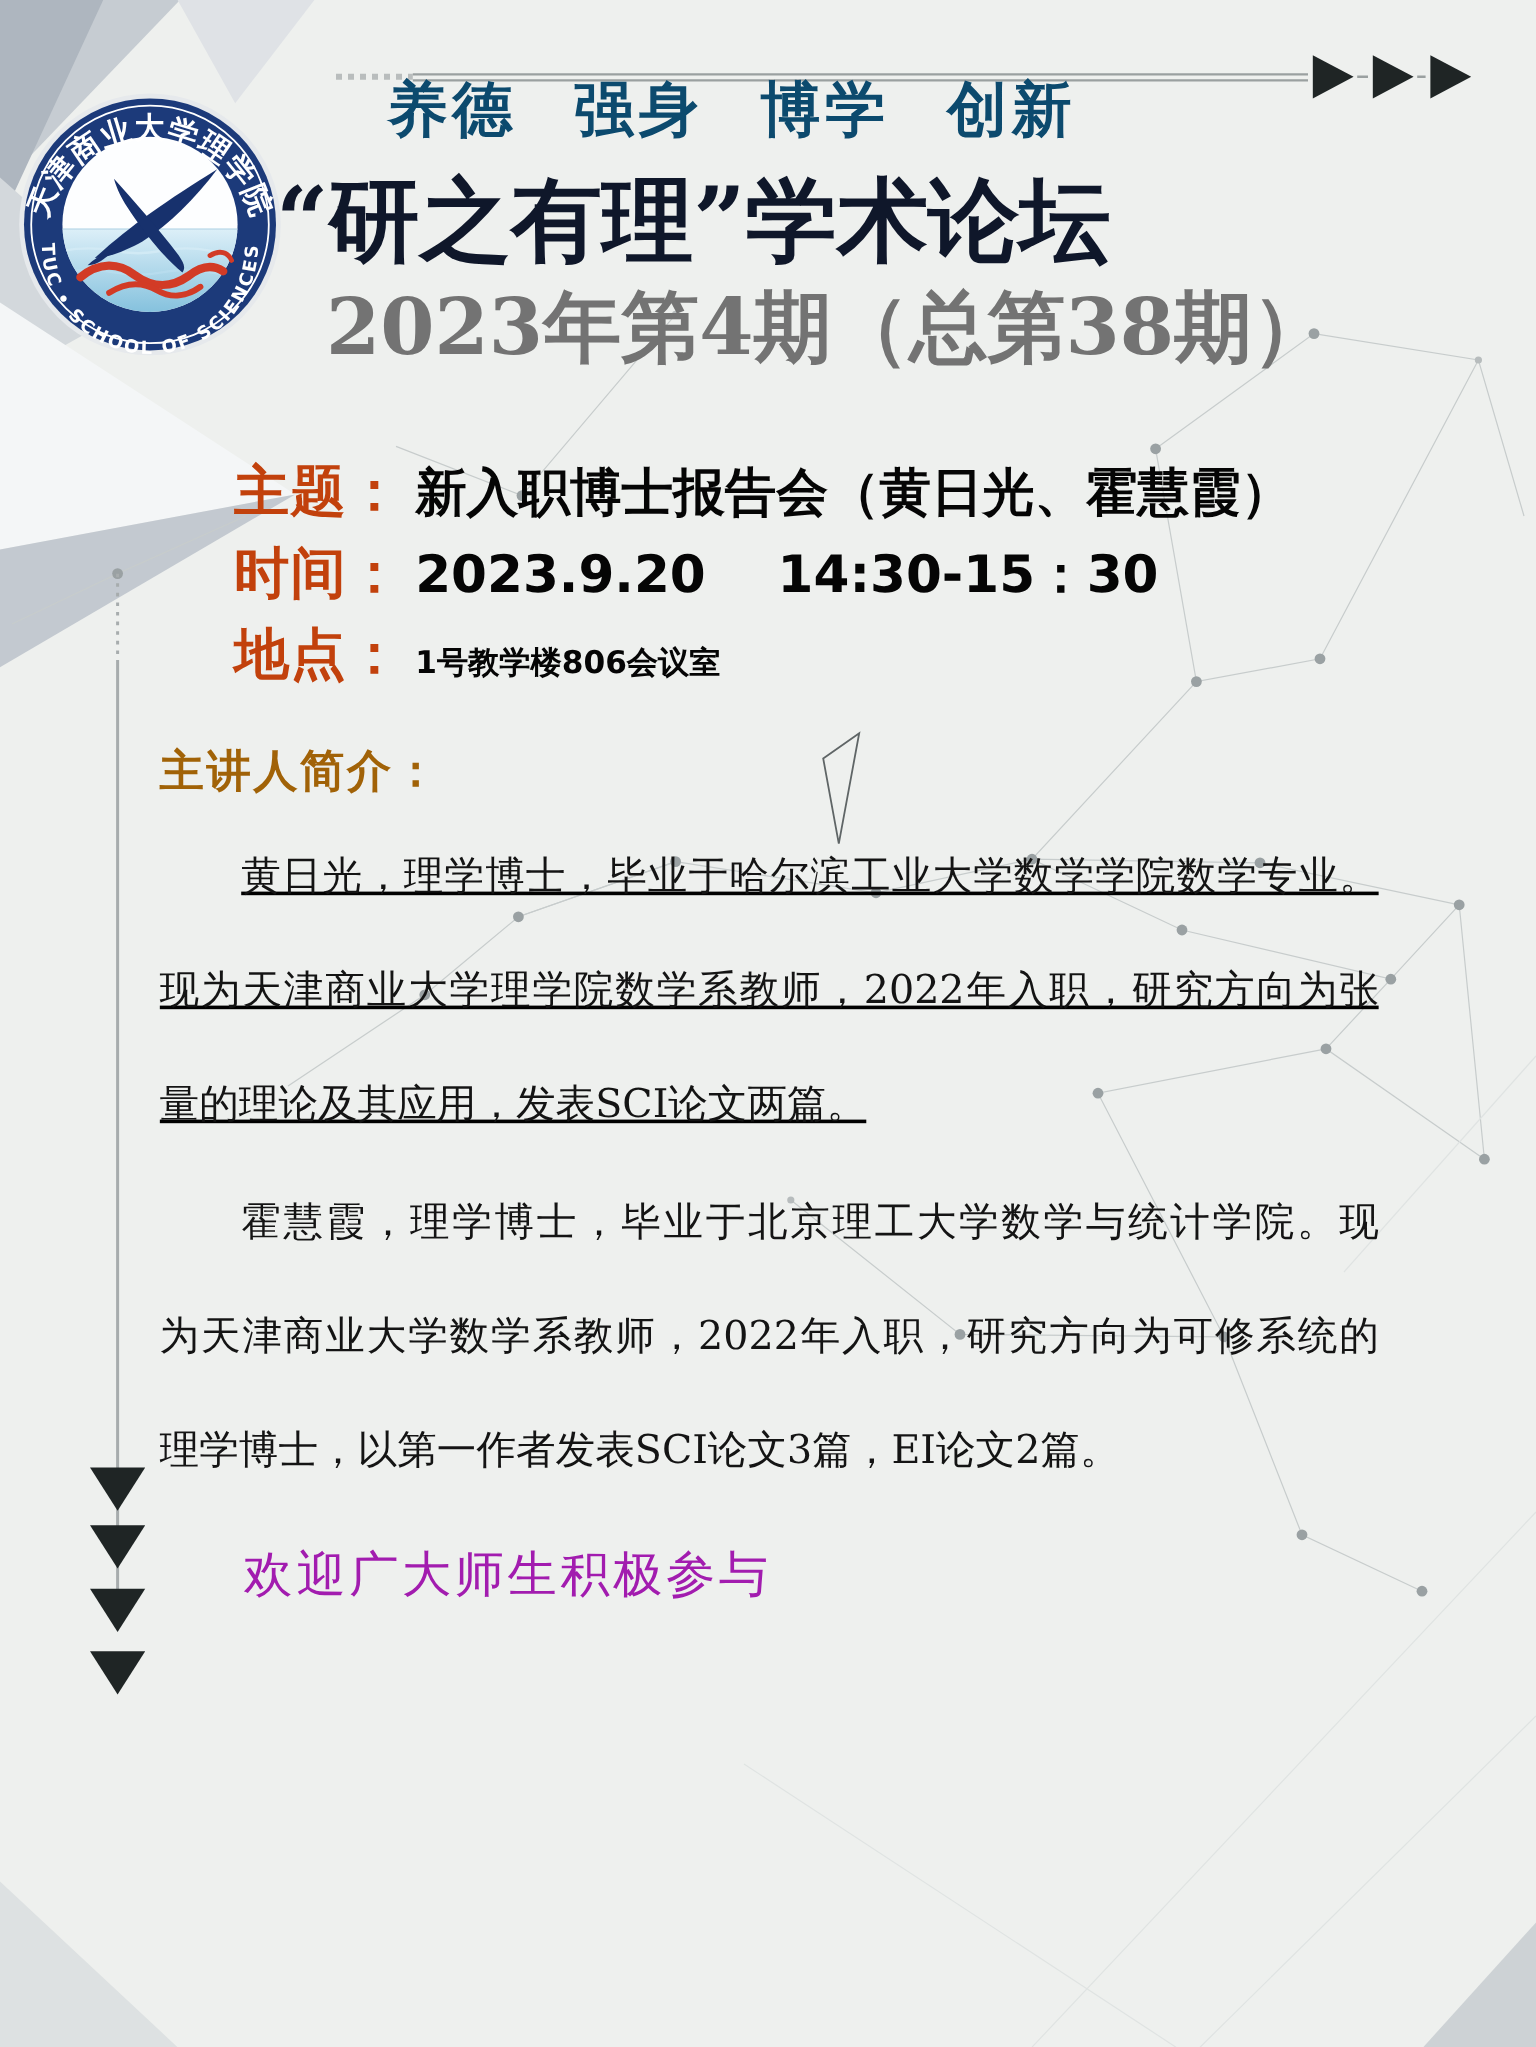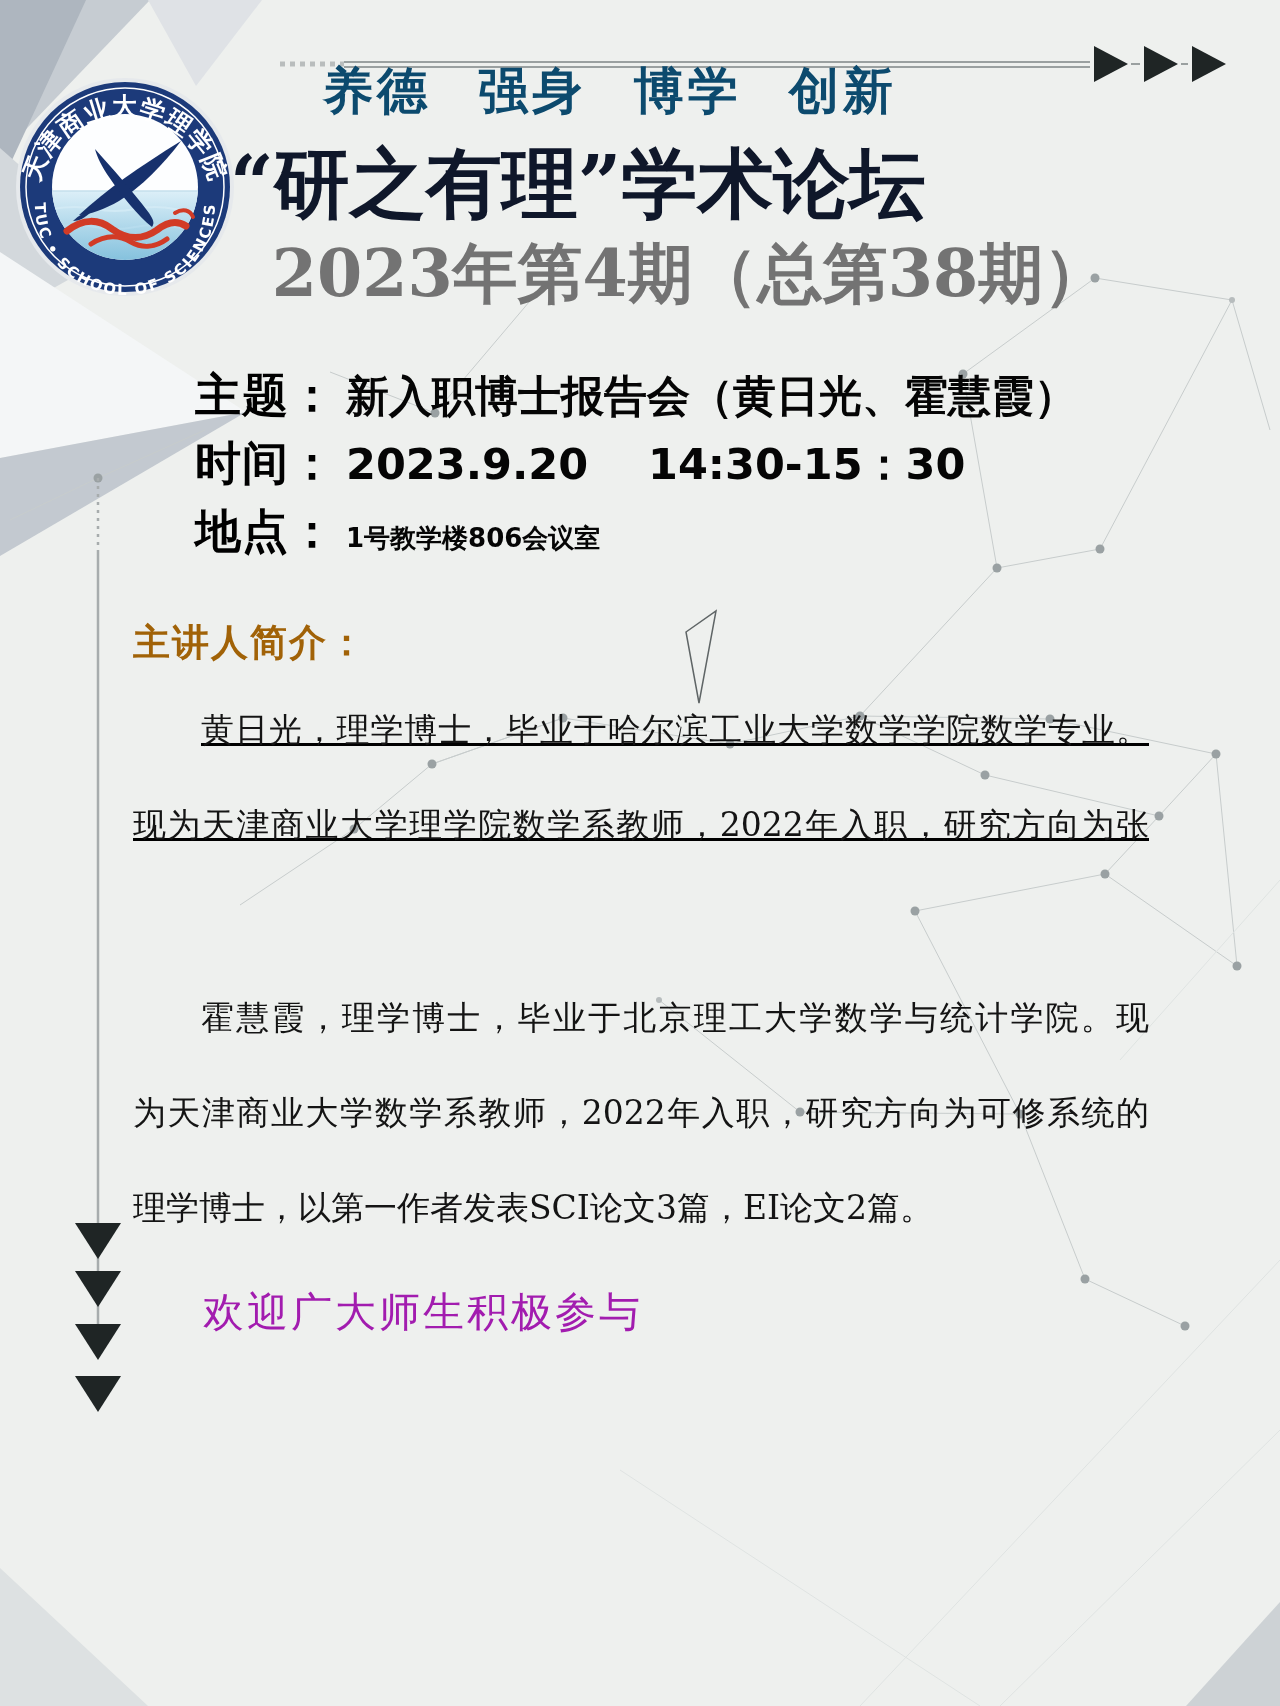--- a/index.html
+++ b/index.html
@@ -13,21 +13,21 @@
 
   .slogan{position:absolute;left:290px;top:60px;width:640px;z-index:2;text-align:center;
           font:700 50px/1.25 "DejaVu Serif",serif;color:#0c4a6e;letter-spacing:4px;word-spacing:26px;}
   .title{position:absolute;left:230px;top:138px;width:920px;z-index:2;text-align:left;
          font:700 76px/1.2 "DejaVu Serif",serif;color:#0f172a;}
   .issue{position:absolute;left:230px;top:234px;width:920px;z-index:2;text-align:center;
          font:700 65px/1.2 "DejaVu Serif",serif;color:#737373;}
 
   .info{position:absolute;left:195px;top:372px;width:1000px;z-index:2;}
   .info-row{display:flex;align-items:baseline;height:68px;}
-  .info-label{font:800 46px/1 "DejaVu Sans",sans-serif;color:#000000;letter-spacing:1px;flex:0 0 auto;}
+  .info-label{font:800 46px/1 "DejaVu Sans",sans-serif;color:#c2410c;letter-spacing:1px;flex:0 0 auto;margin-top:14px;}
   .info-value{font:700 43px/1 "DejaVu Sans",sans-serif;color:#050505;white-space:pre;margin-left:10px;}
   .info-row.venue .info-value{font-size:26px;}
 
   .intro-heading{position:absolute;left:133px;top:620px;z-index:2;
                  font:700 37px/1.2 "DejaVu Serif",serif;color:#a16207;letter-spacing:2px;}
   .para{position:absolute;left:133px;width:1016px;z-index:2;}
   .para.p1{top:682px;text-decoration:underline;}
   .para.p2{top:970px;}
   .pline{height:95px;font:400 33px/95px "DejaVu Serif",serif;color:#141414;text-align:justify;overflow:hidden;}
   .pline.justify{text-align-last:justify;}
@@ -175,20 +175,21 @@
       <span class="info-label">地点：</span>
       <span class="info-value">1号教学楼806会议室</span>
     </div>
   </div>
 
   <div class="intro-heading">主讲人简介：</div>
 
   <div class="para p1">
     <div class="pline indent justify">黄日光，理学博士，毕业于哈尔滨工业大学数学学院数学专业。</div>
     <div class="pline justify">现为天津商业大学理学院数学系教师，2022年入职，研究方向为张</div>
+    <div class="pline">量的理论及其应用，发表SCI论文两篇。</div>
   </div>
 
   <div class="para p2">
     <div class="pline indent justify">霍慧霞，理学博士，毕业于北京理工大学数学与统计学院。现</div>
     <div class="pline justify">为天津商业大学数学系教师，2022年入职，研究方向为可修系统的</div>
     <div class="pline">理学博士，以第一作者发表SCI论文3篇，EI论文2篇。</div>
   </div>
 
   <div class="closing">欢迎广大师生积极参与</div>
 

